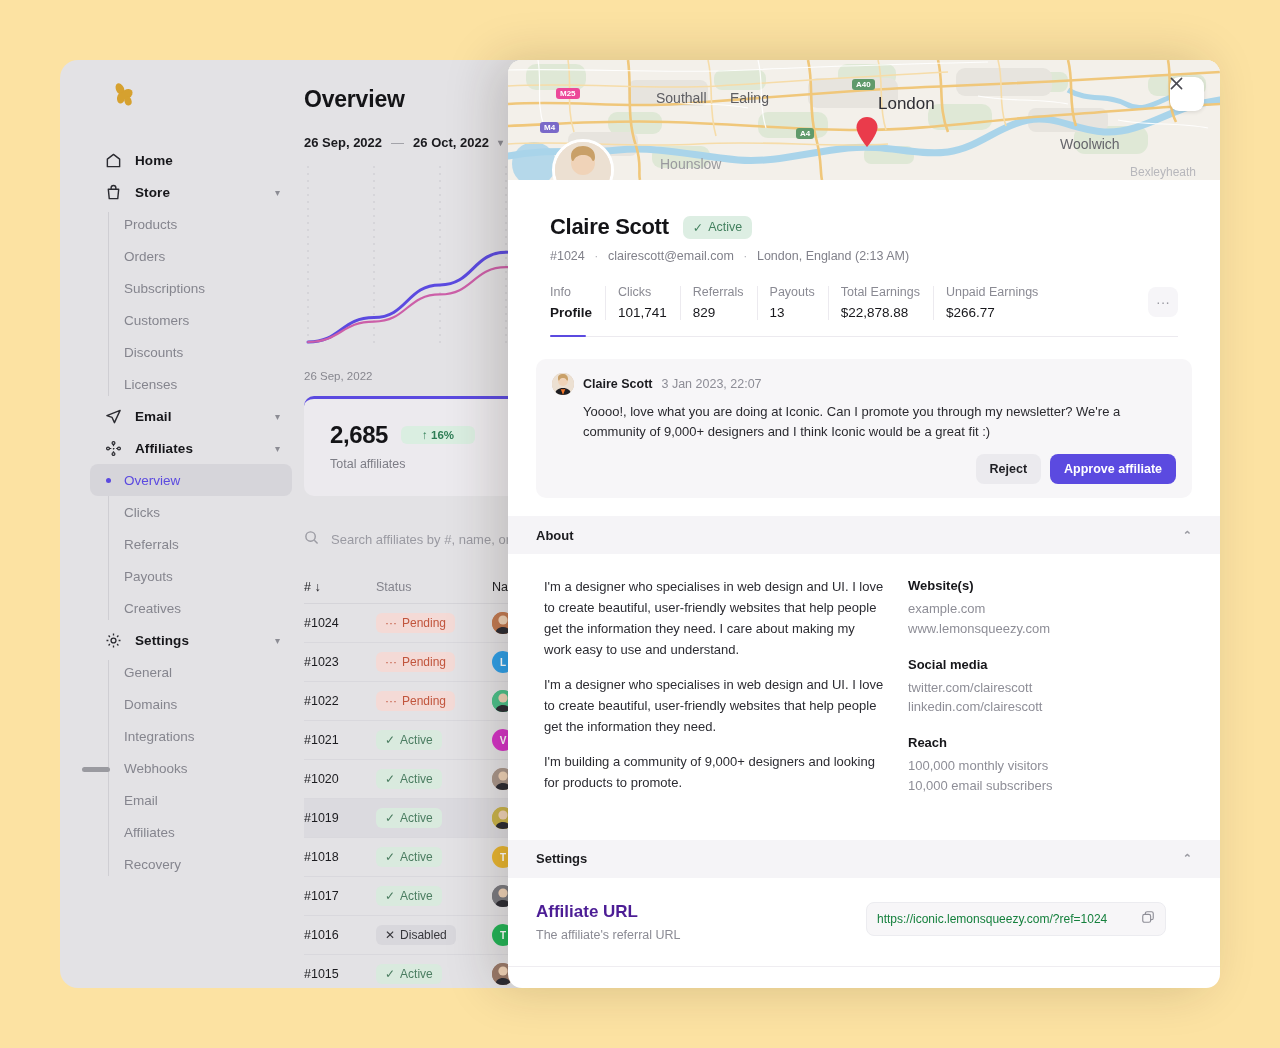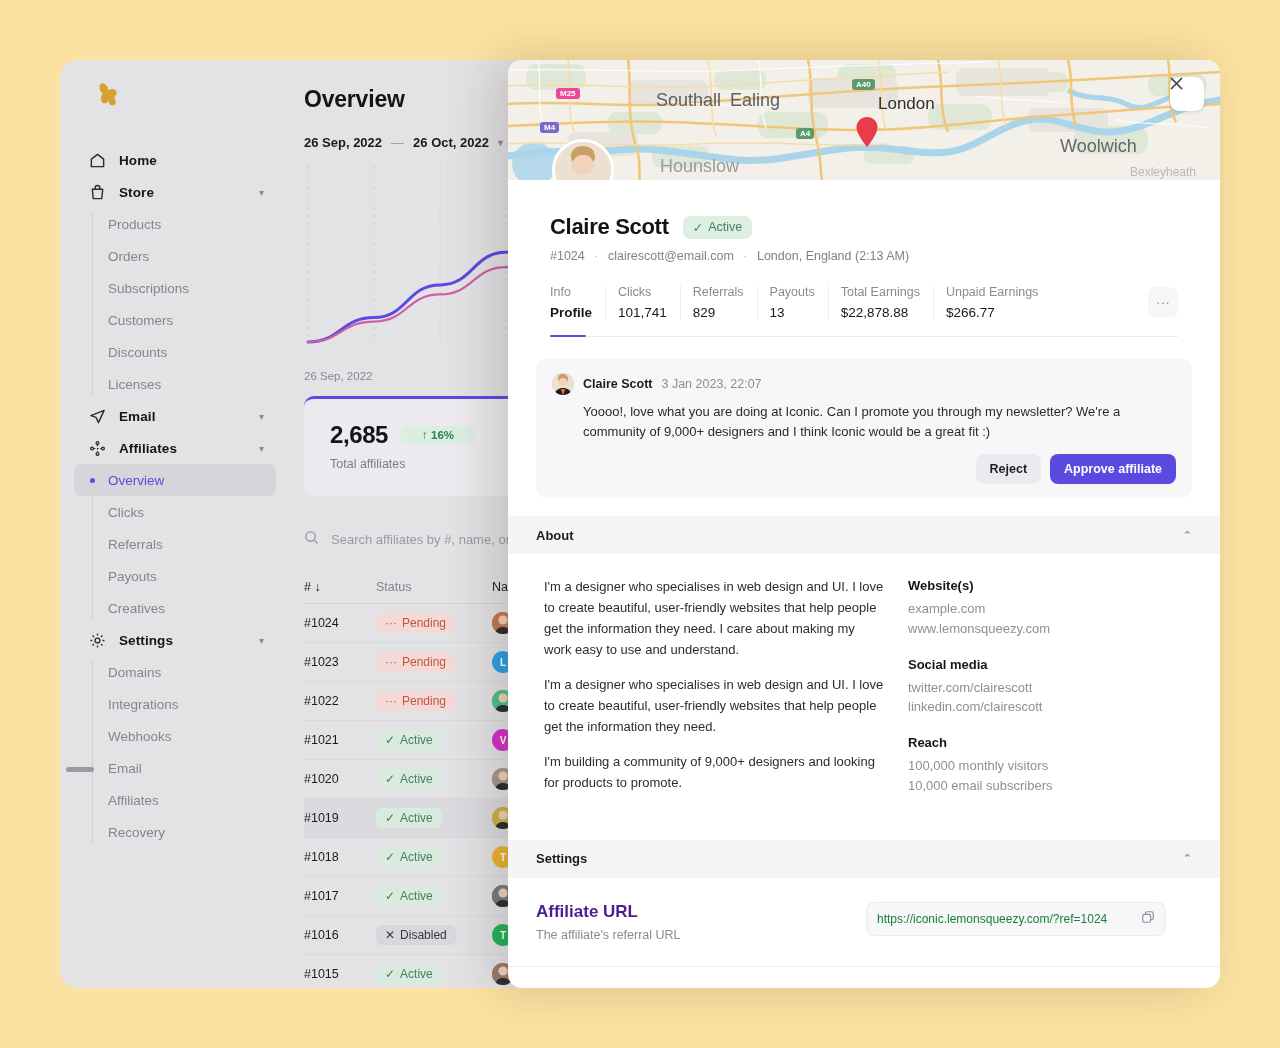--- a/index.html
+++ b/index.html
@@ -15,21 +15,21 @@
   .app-window {
     position: absolute; left: 60px; top: 60px;
     width: 1160px; height: 928px;
     background: #e3e2e5;
     border-radius: 18px;
     overflow: hidden;
   }
 
   
   .sidebar {
-    position: absolute; left: 0; top: 0; width: 230px; height: 724px;
+    position: absolute; left: 16px; top: 0; width: 230px; height: 724px;
     padding: 0 14px;
   }
   .logo { margin: 22px 0 0 21px; width: 26px; height: 28px; }
   .nav { margin-top: 34px; }
   .nav-group { position: relative; }
   .nav-item {
     display: flex; align-items: center; gap: 13px;
     height: 32px; padding: 0 12px; margin: 0 0 0 3px;
     border-radius: 8px; cursor: pointer;
   }
@@ -115,21 +115,21 @@
 
   
   .modal {
     position: absolute; left: 508px; top: 60px;
     width: 712px; height: 928px;
     background: #fff; border-radius: 14px; overflow: hidden;
     box-shadow: -14px 0 50px rgba(40,30,10,.18);
   }
   .map { position: relative; height: 120px; overflow: hidden; background: #f2efe9; }
   .map svg { position:absolute; left:0; top:0; }
-  .map-label { position: absolute; font-size: 18px; color: #5d5d62; font-weight: 500; }
+  .map-label { position: absolute; font-size: 14px; color: #5d5d62; font-weight: 500; }
   .map-shield {
     position: absolute; font-size: 8px; color: #fff; font-weight: 700;
     padding: 1px 4px; border-radius: 3px;
   }
   .close-btn {
     position: absolute; right: 16px; top: 17px; width: 34px; height: 34px;
     background: #fff; border-radius: 9px; display: flex; align-items: center;
     justify-content: center; cursor: pointer; box-shadow: 0 1px 4px rgba(0,0,0,.12);
   }
   .pin { position: absolute; left: 348px; top: 57px; }
@@ -332,20 +332,23 @@
               <span class="ico">
                 <svg width="17" height="17" viewBox="0 0 18 18" fill="none" stroke="#2b2b31" stroke-width="1.4">
                   <circle cx="9" cy="9" r="2.6"></circle>
                   <path d="M9 1.6v2M9 14.4v2M1.6 9h2M14.4 9h2M3.8 3.8l1.4 1.4M12.8 12.8l1.4 1.4M14.2 3.8l-1.4 1.4M5.2 12.8l-1.4 1.4"></path>
                 </svg>
               </span>
               <span class="lbl">Settings</span>
               <span class="chev">▾</span>
             </div>
             <div class="sub-list">
+              <div class="sub-item">
+                <span>General</span>
+              </div>
               <div class="sub-item">
                 <span>Domains</span>
               </div>
               <div class="sub-item">
                 <span>Integrations</span>
               </div>
               <div class="sub-item">
                 <span>Webhooks</span>
               </div>
               <div class="sub-item">

